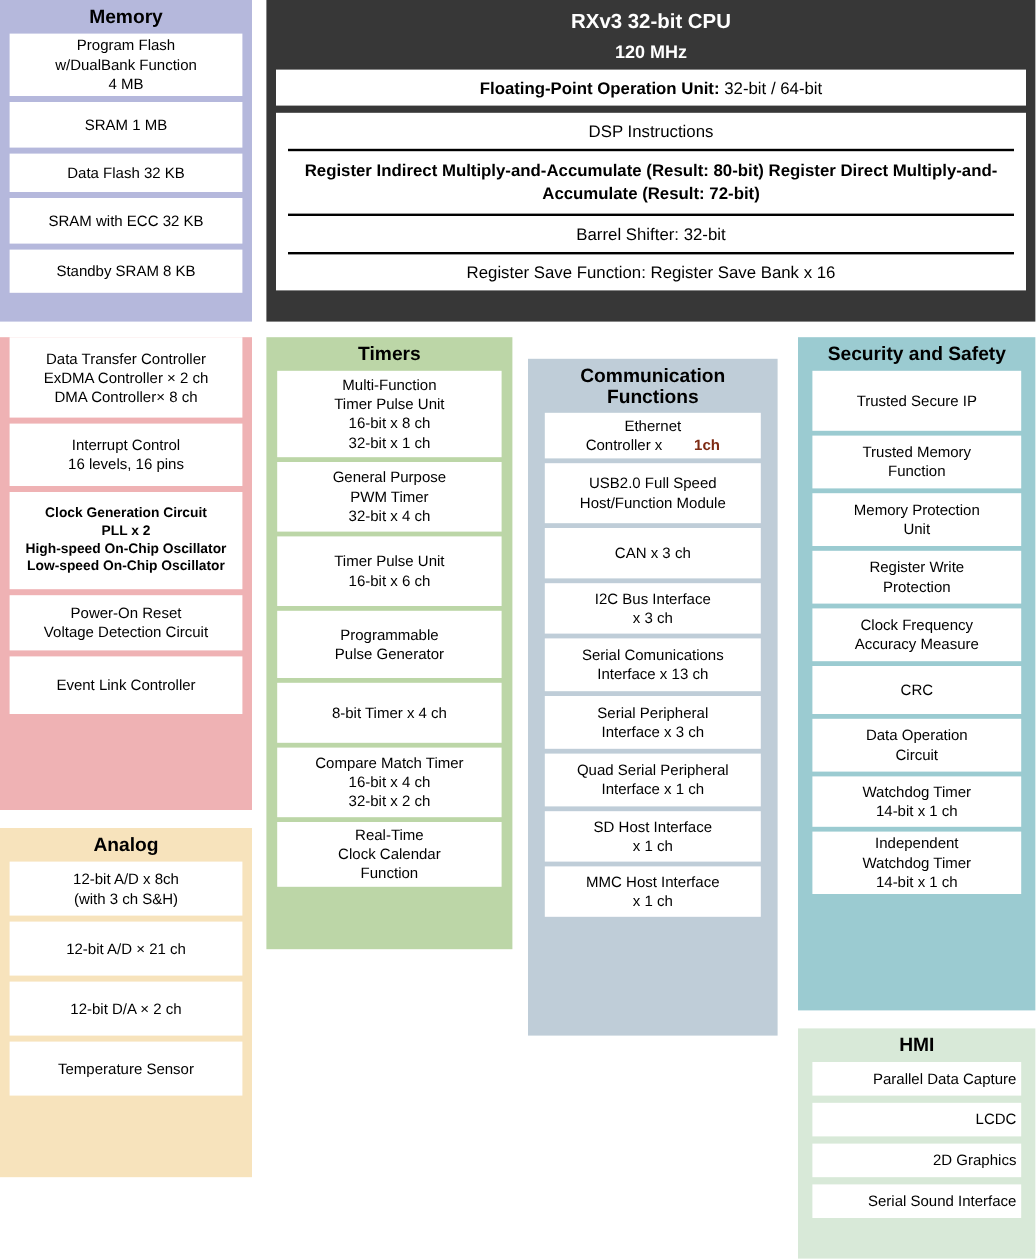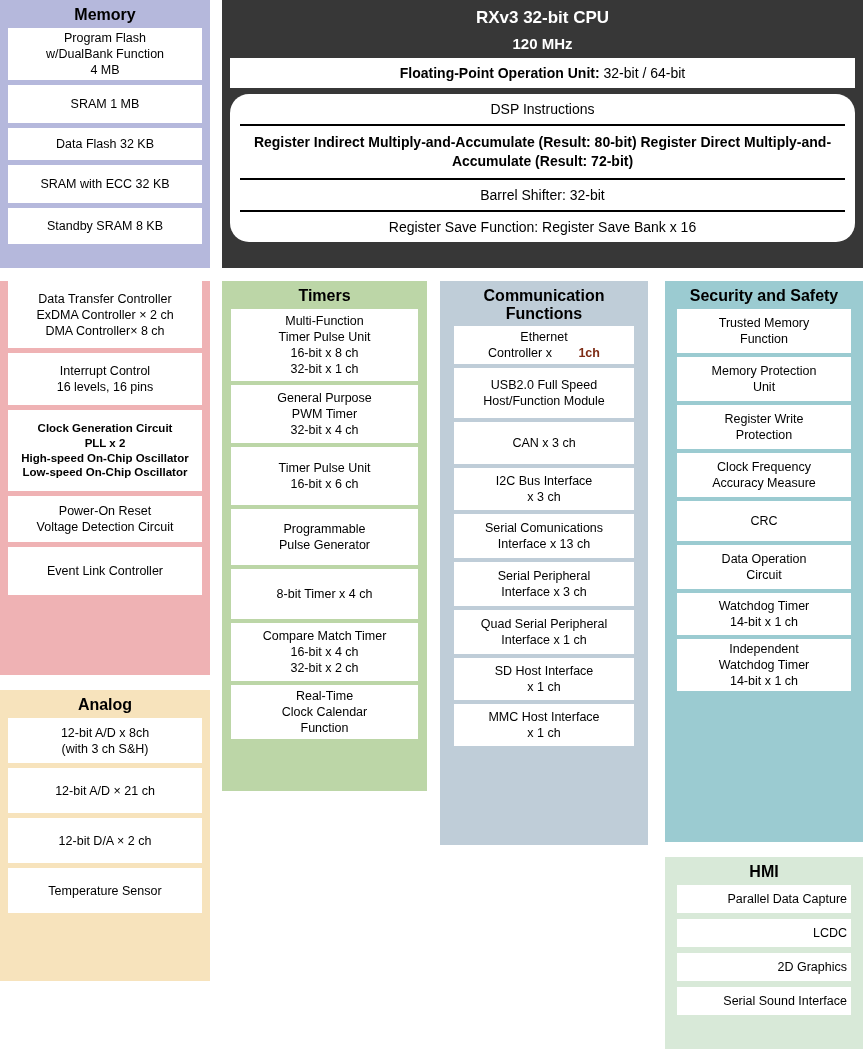--- a/index.html
+++ b/index.html
@@ -24,21 +24,21 @@
   #memory .cell.c3{height:38px;}
   #memory .cell.c4{height:36px;}
 
   
   #cpu{left:222px;top:0;width:641px;height:268px;background:#373737;}
   #cpu .cpu-title{color:#fff;font-weight:bold;font-size:17px;text-align:center;padding-top:8px;}
   #cpu .cpu-sub{color:#fff;font-weight:bold;font-size:15px;text-align:center;padding-top:7px;padding-bottom:6px;}
   #cpu .white-box{background:#fff;margin:0 8px;box-sizing:border-box;}
   #cpu #fpu-box{padding:7px 0;text-align:center;font-size:14px;}
   #cpu #fpu-box .b{font-weight:bold;}
-  #cpu #dsp-box{margin-top:6px;border-radius:19px;}
+  #cpu #dsp-box{margin-top:6px;}
   #cpu .dsp-sec{text-align:center;font-size:14px;padding:7px 4px;}
   #cpu .dsp-sec.bold{font-weight:bold;line-height:1.35;}
   #cpu .rule{height:0;border-top:2px solid #000;margin:0 10px;}
 
   
   #system{left:0;top:281px;width:210px;height:394px;background:#efb2b4;}
   #system .cells{margin:0 8px;gap:5px;}
   #system .cell.c0{height:67px;}
   #system .cell.c1{height:52px;font-size:12.5px;}
   #system .cell.c2{height:81px;font-size:11.5px;font-weight:bold;}
@@ -55,21 +55,21 @@
   #timers .cells{margin:0 9px;gap:4px;}
   #timers .cell.c0{height:72px;}
   #timers .cell.c1{height:58px;}
   #timers .cell.c2{height:58px;}
   #timers .cell.c3{height:56px;}
   #timers .cell.c4{height:50px;}
   #timers .cell.c5{height:58px;}
   #timers .cell.c6{height:54px;}
 
   
-  #comm{left:440px;top:281px;width:208px;height:564px;background:#bfcdd8;}
+  #comm{left:440px;top:299px;width:208px;height:564px;background:#bfcdd8;}
   #comm .panel-title{line-height:1.1;}
   #comm .cells{margin:0 14px;gap:4px;}
   #comm .cell.c0{height:38px;}
   #comm .cell.c1{height:50px;}
   #comm .cell.c2{height:42px;}
   #comm .cell.c3{height:42px;}
   #comm .cell.c4{height:44px;}
   #comm .cell.c5{height:44px;}
   #comm .cell.c6{height:44px;}
   #comm .cell.c7{height:42px;}
@@ -264,20 +264,23 @@
     <div class="cell c8">
       <span class="ln">MMC Host Interface</span>
       <span class="ln">x 1 ch</span>
     </div>
   </div>
 </div>
 
 <div class="panel" id="security">
   <div class="panel-title">Security and Safety</div>
   <div class="cells">
+    <div class="cell c0">
+      <span class="ln">Trusted Secure IP</span>
+    </div>
     <div class="cell c1">
       <span class="ln">Trusted Memory</span>
       <span class="ln">Function</span>
     </div>
     <div class="cell c2">
       <span class="ln">Memory Protection</span>
       <span class="ln">Unit</span>
     </div>
     <div class="cell c3">
       <span class="ln">Register Write</span>

